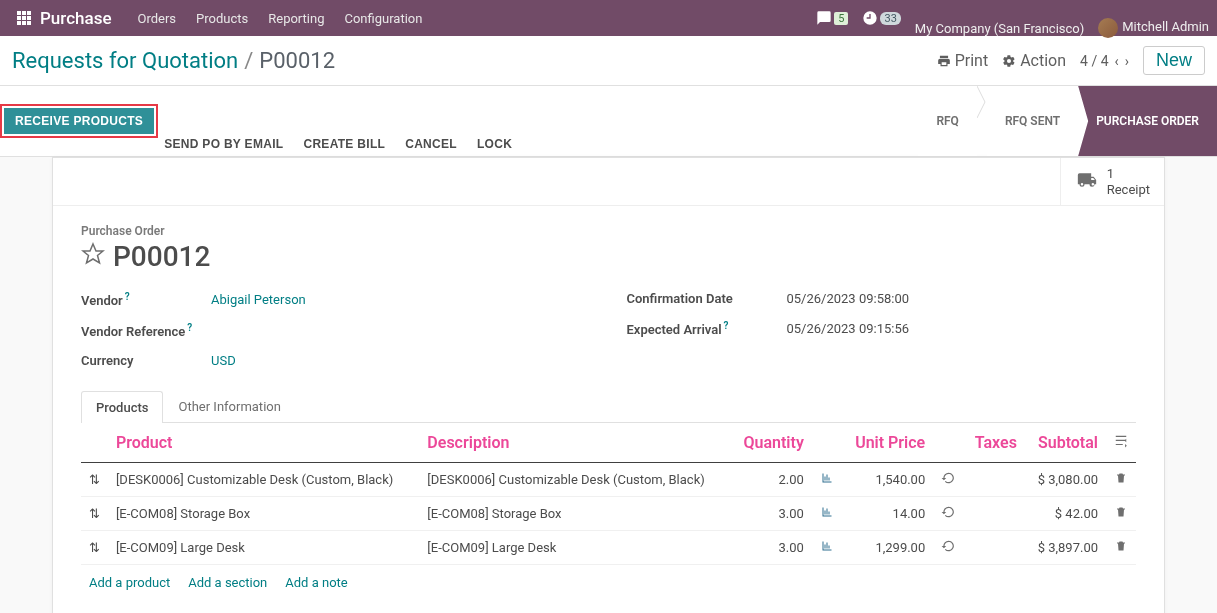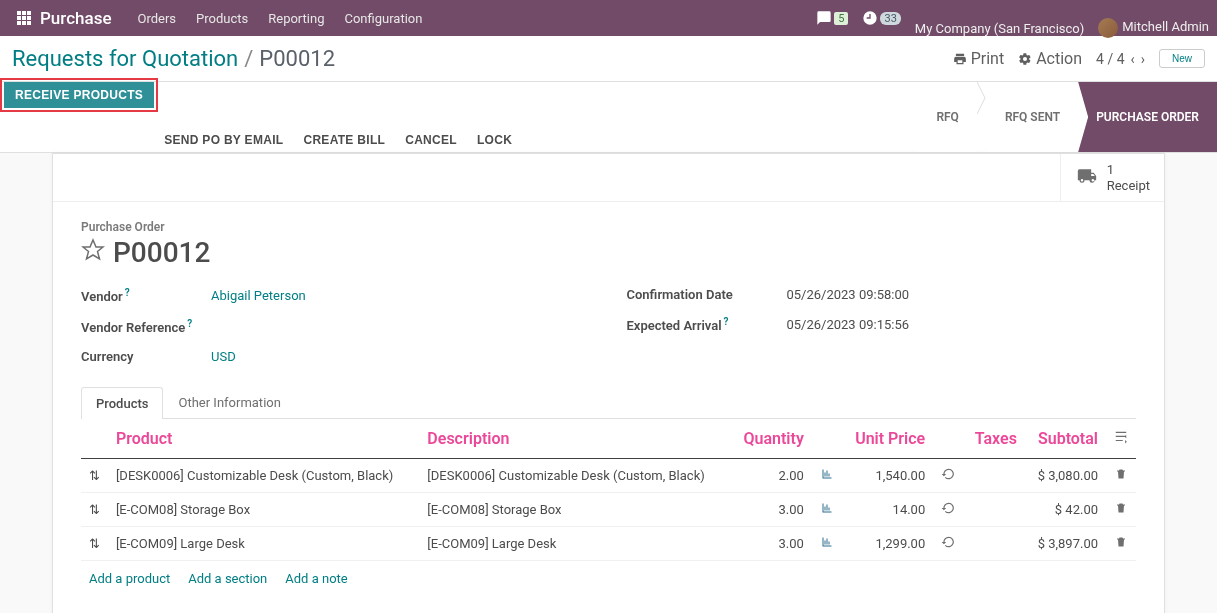--- a/index.html
+++ b/index.html
@@ -17,24 +17,24 @@
 .avatar { width: 20px; height: 20px; border-radius: 50%; background: linear-gradient(135deg,#a57c52,#8b5a3c); display:inline-block; margin-right: 4px; vertical-align: middle; }
 
 .breadcrumb-bar { background: #fff; padding: 10px 12px; display: flex; align-items: center; border-bottom: none; }
 .bc-link { color: #017e84; font-size: 22px; font-weight: 400; cursor: pointer; }
 .bc-sep { color: #888; font-size: 22px; margin: 0 6px; }
 .bc-cur { color: #5a6169; font-size: 22px; }
 .bc-right { margin-left: auto; display: flex; align-items: center; gap: 14px; }
 .bc-btn { color: #5f5f5f; cursor: pointer; display: flex; align-items: center; gap: 4px; font-size: 16px; }
 .pager { color: #5f5f5f; font-size: 14px; display: flex; align-items: center; gap: 6px; }
 .caret { color: #5f5f5f; cursor: pointer; font-size: 14px; }
-.new-btn { border: 1px solid #ccc; background: #fff; color: #017e84; padding: 3px 12px; border-radius: 3px; cursor: pointer; font-size: 10px; }
+.new-btn { border: 1px solid #ccc; background: #fff; color: #017e84; padding: 3px 12px; border-radius: 3px; cursor: pointer; font-size: 18px; }
 
 .action-bar { background: #fff; border-top: 1px solid #e0e0e0; border-bottom: 1px solid #e0e0e0; display: flex; align-items: stretch; }
-.action-left { display: flex; align-items: flex-start; padding: 0 4px; }
+.action-left { display: flex; align-items: center; padding: 0 4px; }
 .btn-primary { background: #2f9098; color: #fff; border: 1px solid #2f9098; padding: 5px 10px; font-size: 12px; font-weight: 600; cursor: pointer; letter-spacing: 0.3px; }
 .btn-primary-hl { outline: 2px solid #e63946; outline-offset: 2px; }
 .btn-link { color: #4c4c4c; background: none; border: none; padding: 5px 10px; font-size: 12px; font-weight: 600; cursor: pointer; letter-spacing: 0.3px; margin-top: 46px; }
 .stage-bar { margin-left: auto; display: flex; align-items: stretch; }
 .stage { position: relative; padding: 8px 18px; font-size: 12px; font-weight: 600; color: #6f6f6f; background: #fff; border: none; display: flex; align-items: center; }
 .stage.active { background: #714b67; color: #fff; }
 .highlight-box { outline: 2px solid #e63946; outline-offset: 1px; }
 
 .form-sheet { background: #fff; margin: 0 52px; border: 1px solid #e0e0e0; box-shadow: 0 0 4px rgba(0,0,0,0.04); }
 .statusbar-buttons { display:flex; justify-content:flex-end; border-bottom:1px solid #eee; }

